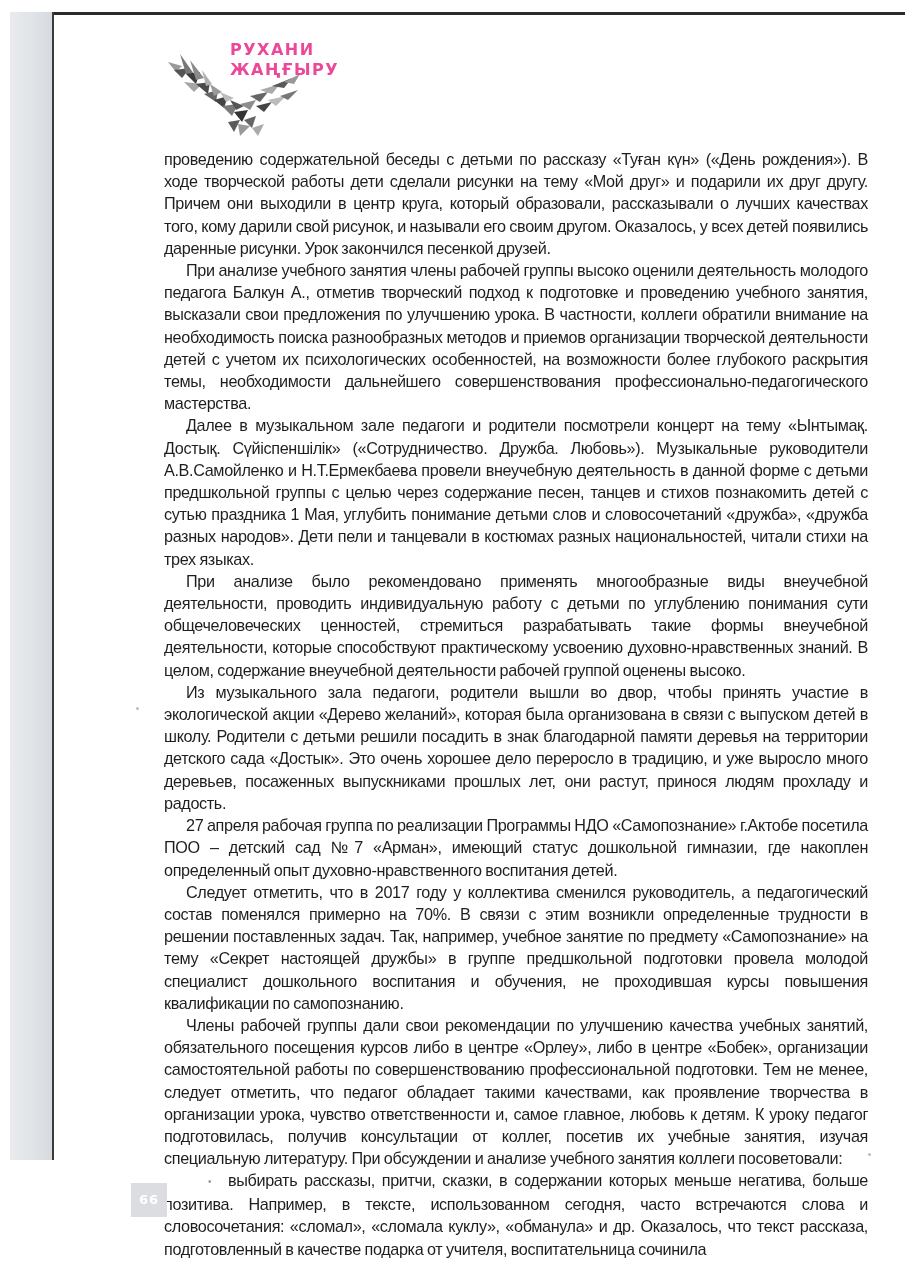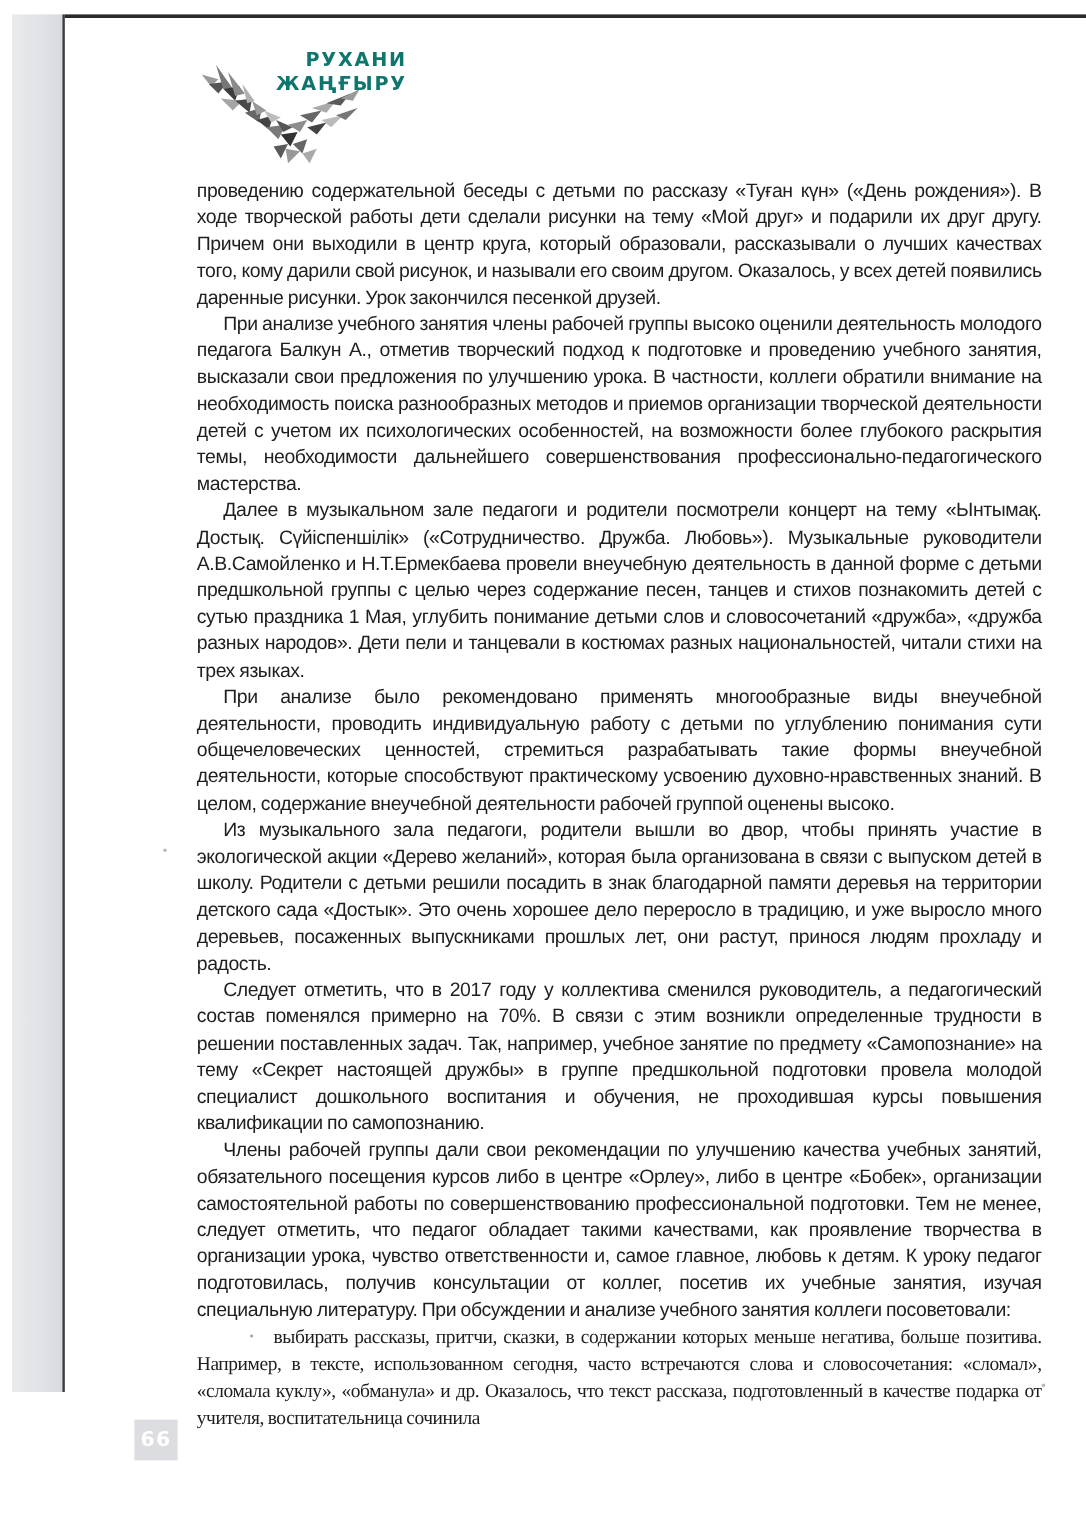--- a/index.html
+++ b/index.html
@@ -48,22 +48,21 @@
     }
     .logo-text {
       position: absolute;
       left: 70px;
       top: 10px;
       font-family: "DejaVu Sans", sans-serif;
       font-weight: bold;
       font-size: 16px;
       letter-spacing: 1.5px;
       line-height: 20px;
-      color: #0f766e;
-      text-align: right;
+      color: #ec4899;
     }
     .content {
       position: absolute;
       left: 164px;
       top: 148px;
       width: 704px;
       font-family: "Liberation Sans Narrow", "Liberation Sans", sans-serif;
       font-size: 16.2px;
       line-height: 22.2px;
       text-align: justify;
@@ -72,40 +71,39 @@
     }
     .content p {
       margin: 0;
       text-indent: 22px;
     }
     .content p.first {
       text-indent: 0;
     }
     .content p.bullet {
       text-indent: 22px;
-      font-family: Liberation Serif, serif;
     }
     .bullet-dot {
       display: inline-block;
       width: 42px;
       color: #999;
       font-size: 10px;
       vertical-align: middle;
     }
     .page-number {
       position: absolute;
-      left: 112px;
+      left: 131px;
       top: 1183px;
       width: 36px;
       height: 34px;
       background: #dcdde0;
       color: #ffffff;
       font-family: "DejaVu Sans", sans-serif;
       font-weight: bold;
-      font-size: 17px;
+      font-size: 13px;
       line-height: 34px;
       text-align: center;
       letter-spacing: 1px;
     }
     .speck {
       position: absolute;
       width: 3px;
       height: 3px;
       border-radius: 50%;
       background: #bbb;
@@ -154,20 +152,21 @@
     <div>ЖАҢҒЫРУ</div>
   </div>
 </div>
 
 <div class="content">
   <p class="first">проведению содержательной беседы с детьми по рассказу «Туған күн» («День рождения»). В ходе творческой работы дети сделали рисунки на тему «Мой друг» и подарили их друг другу. Причем они выходили в центр круга, который образовали, рассказывали о лучших качествах того, кому дарили свой рисунок, и называли его своим другом. Оказалось, у всех детей появились даренные рисунки. Урок закончился песенкой друзей.</p>
   <p>При анализе учебного занятия члены рабочей группы высоко оценили деятельность молодого педагога Балкун А., отметив творческий подход к подготовке и проведению учебного занятия, высказали свои предложения по улучшению урока. В частности, коллеги обратили внимание на необходимость поиска разнообразных методов и приемов организации творческой деятельности детей с учетом их психологических особенностей, на возможности более глубокого раскрытия темы, необходимости дальнейшего совершенствования профессионально-педагогического мастерства.</p>
   <p>Далее в музыкальном зале педагоги и родители посмотрели концерт на тему «Ынтымақ. Достық. Сүйіспеншілік» («Сотрудничество. Дружба. Любовь»). Музыкальные руководители А.В.Самойленко и Н.Т.Ермекбаева провели внеучебную деятельность в данной форме с детьми предшкольной группы с целью через содержание песен, танцев и стихов познакомить детей с сутью праздника 1 Мая, углубить понимание детьми слов и словосочетаний «дружба», «дружба разных народов». Дети пели и танцевали в костюмах разных национальностей, читали стихи на трех языках.</p>
   <p>При анализе было рекомендовано применять многообразные виды внеучебной деятельности, проводить индивидуальную работу с детьми по углублению понимания сути общечеловеческих ценностей, стремиться разрабатывать такие формы внеучебной деятельности, которые способствуют практическому усвоению духовно-нравственных знаний. В целом, содержание внеучебной деятельности рабочей группой оценены высоко.</p>
   <p>Из музыкального зала педагоги, родители вышли во двор, чтобы принять участие в экологической акции «Дерево желаний», которая была организована в связи с выпуском детей в школу. Родители с детьми решили посадить в знак благодарной памяти деревья на территории детского сада «Достык». Это очень хорошее дело переросло в традицию, и уже выросло много деревьев, посаженных выпускниками прошлых лет, они растут, принося людям прохладу и радость.</p>
+  <p>27 апреля рабочая группа по реализации Программы НДО «Самопознание» г.Актобе посетила ПОО – детский сад №7 «Арман», имеющий статус дошкольной гимназии, где накоплен определенный опыт духовно-нравственного воспитания детей.</p>
   <p>Следует отметить, что в 2017 году у коллектива сменился руководитель, а педагогический состав поменялся примерно на 70%. В связи с этим возникли определенные трудности в решении поставленных задач. Так, например, учебное занятие по предмету «Самопознание» на тему «Секрет настоящей дружбы» в группе предшкольной подготовки провела молодой специалист дошкольного воспитания и обучения, не проходившая курсы повышения квалификации по самопознанию.</p>
   <p>Члены рабочей группы дали свои рекомендации по улучшению качества учебных занятий, обязательного посещения курсов либо в центре «Орлеу», либо в центре «Бобек», организации самостоятельной работы по совершенствованию профессиональной подготовки. Тем не менее, следует отметить, что педагог обладает такими качествами, как проявление творчества в организации урока, чувство ответственности и, самое главное, любовь к детям. К уроку педагог подготовилась, получив консультации от коллег, посетив их учебные занятия, изучая специальную литературу. При обсуждении и анализе учебного занятия коллеги посоветовали:</p>
   <p class="bullet"><span class="bullet-dot">•</span><span>выбирать рассказы, притчи, сказки, в содержании которых меньше негатива, больше позитива. Например, в тексте, использованном сегодня, часто встречаются слова и словосочетания: «сломал», «сломала куклу», «обманула» и др. Оказалось, что текст рассказа, подготовленный в качестве подарка от учителя, воспитательница сочинила</span></p>
 </div>
 
 <div class="page-number">66</div>
 
 <div class="speck" style="left:136px; top:707px;"></div>
 <div class="speck" style="left:868px; top:1153px;"></div>
 

